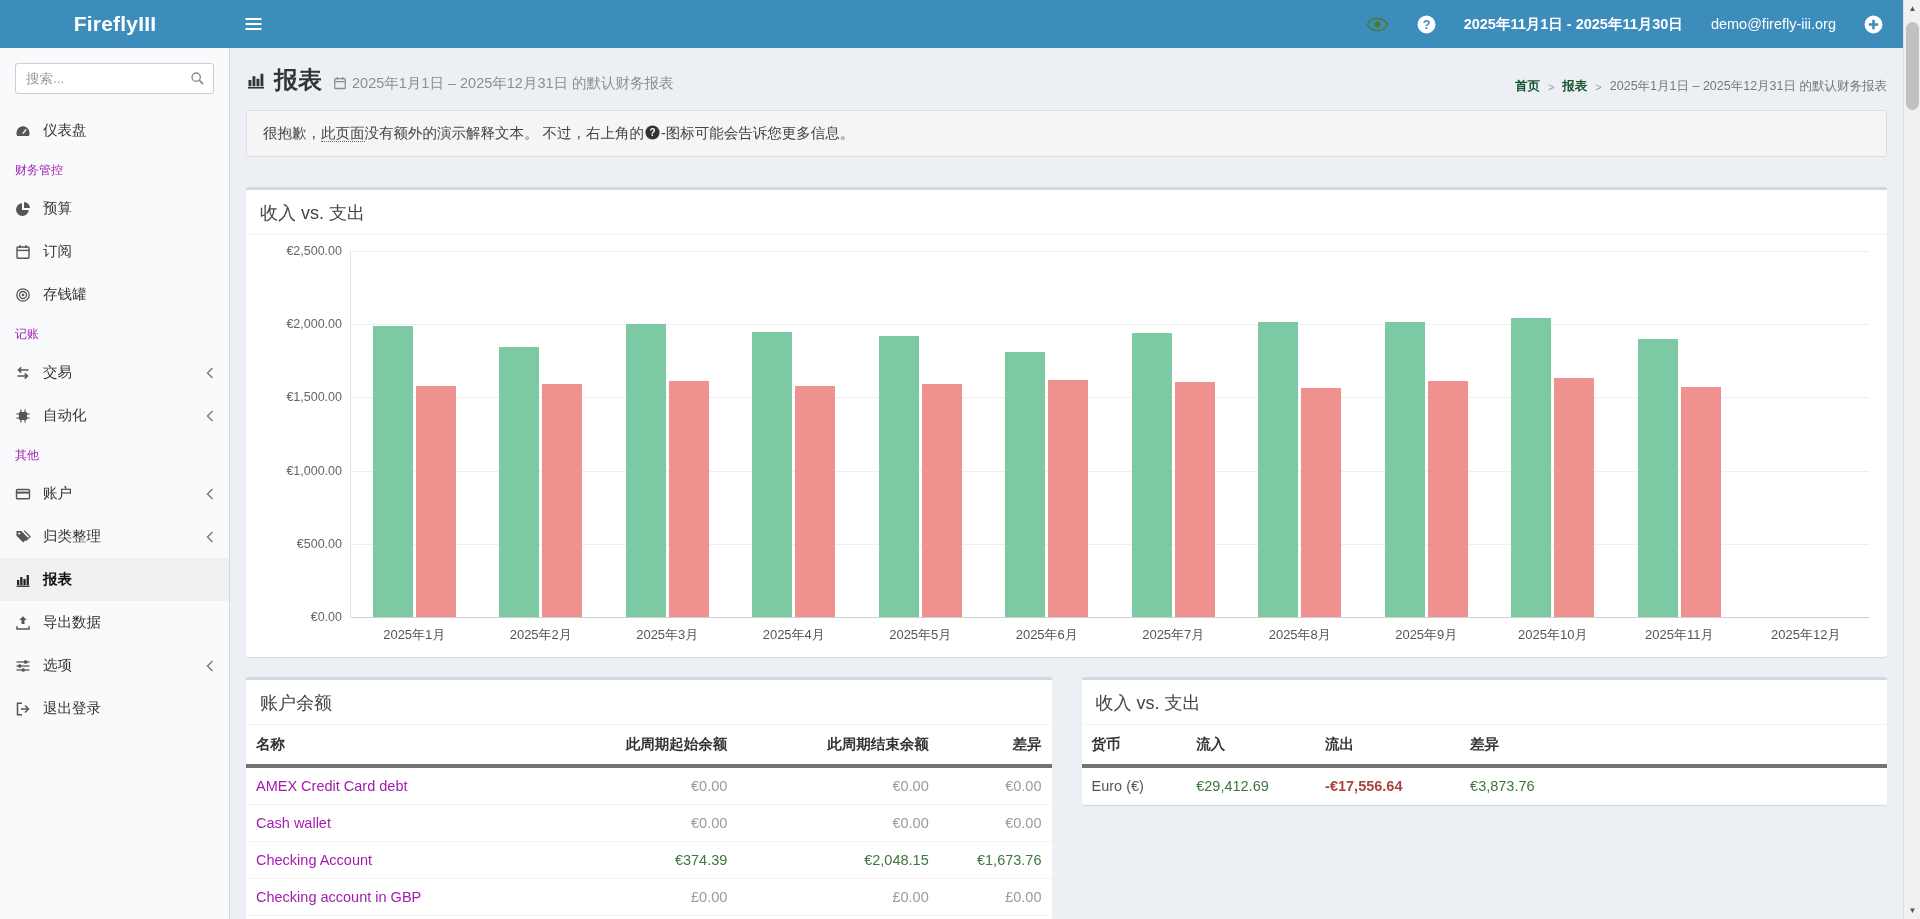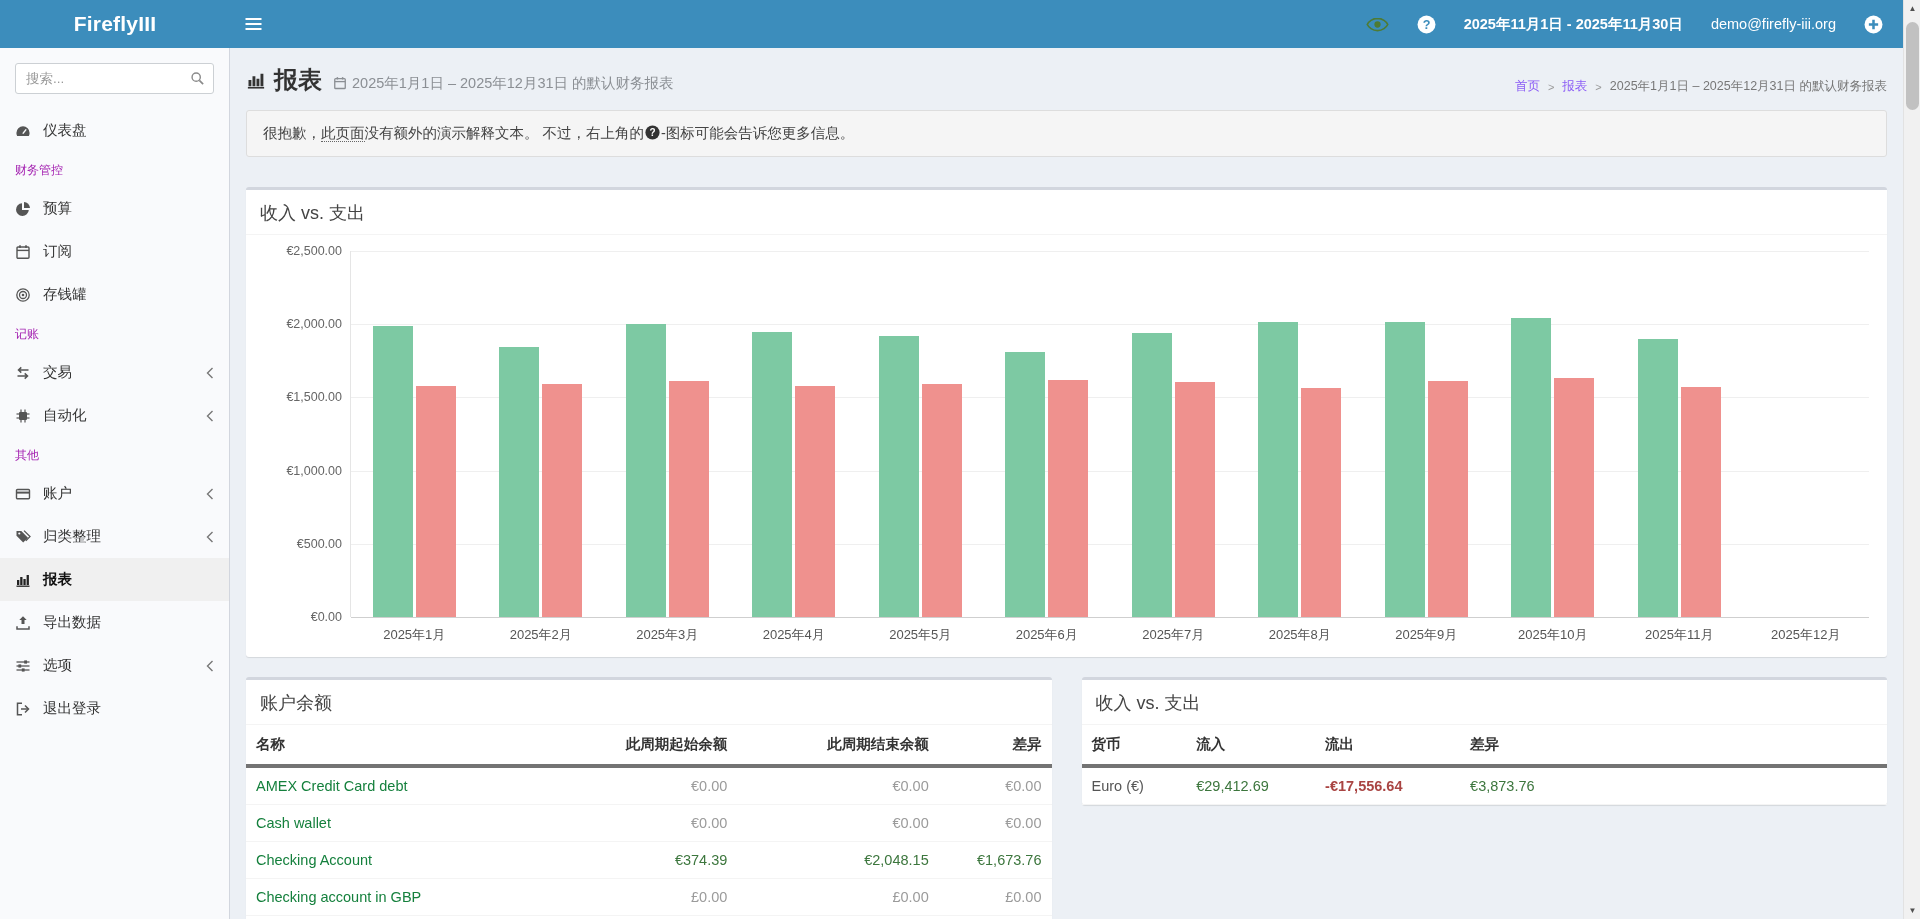--- a/index.html
+++ b/index.html
@@ -33,21 +33,21 @@
   .side-item .chev { margin-left:auto; display:flex; align-items:center; }
   .side-item.active { background:#f0f0f0; font-weight:600; color:#111; }
 
   
   .content { position:absolute; left:230px; top:48px; width:1673px; height:871px; overflow:hidden; }
   .content-header { display:flex; align-items:flex-start; justify-content:space-between; padding:16px 16px 8px; }
   .title-line { display:flex; align-items:center; gap:9px; }
   .page-title { font-size:24px; font-weight:600; color:#333; display:flex; align-items:center; gap:8px; }
   .page-subtitle { font-size:14.5px; color:#8b8f94; display:flex; align-items:center; gap:5px; margin-left:2px; padding-top:6px; }
   .breadcrumb { font-size:12.5px; color:#777; padding-top:14px; display:flex; align-items:center; gap:8px; white-space:nowrap; }
-  .breadcrumb a { color:#8b5cf6; text-decoration:none; cursor:pointer; }
+  .breadcrumb a { color:#14532d; text-decoration:none; cursor:pointer;font-weight:bold; }
   .breadcrumb .bc-sep::before { content:">"; color:#999; font-size:11px; }
   .breadcrumb .bc-active { color:#777; }
 
   .callout { margin:6px 16px 30px; background:#f5f5f5; border:1px solid #ddd; border-radius:3px; padding:13px 16px; font-size:14.5px; color:#444; }
   .callout .demo-link { color:#444; text-decoration:none; border-bottom:1px dotted #666; cursor:pointer; }
   .callout .q-inline { display:inline-block; vertical-align:-2px; margin:0 1px; }
 
   .box { background:#fff; border-top:3px solid #d2d6de; border-radius:3px; box-shadow:0 1px 1px rgba(0,0,0,.1); }
   .box-header { padding:11px 14px 9px; border-bottom:1px solid #f4f4f4; }
   .box-title { font-size:18px; font-weight:400; color:#444; }
@@ -67,21 +67,21 @@
   .bar { width:40px; }
   .x-label { position:absolute; top:100%; left:-20px; right:-20px; text-align:center; padding-top:9px; font-size:13px; color:#555; }
 
   
   .bottom-grid { display:grid; grid-template-columns:1fr 1fr; gap:30px; margin:0 16px; align-items:start; }
   table { width:100%; border-collapse:collapse; font-size:14.5px; }
   thead th { text-align:left; font-weight:bold; color:#333; padding:10px 10px; border-bottom:4px solid #737373; }
   tbody td { padding:10px 10px; border-bottom:1px solid #f4f4f4; color:#555; }
   .num { text-align:right; }
   th.num { text-align:right; }
-  td a.acct-link { color:#15803d; text-decoration:none; cursor:pointer; }
+  td a.acct-link { color:#a21caf; text-decoration:none; cursor:pointer; }
   .amount.pos { color:#3c763d; }
   .amount.neg { color:#a94442;font-weight:bold; }
   .amount.muted-amt { color:#9b9b9b; }
 
   svg { display:block; }
 </style>
 </head>
 <body>
 
 <header class="navbar">

